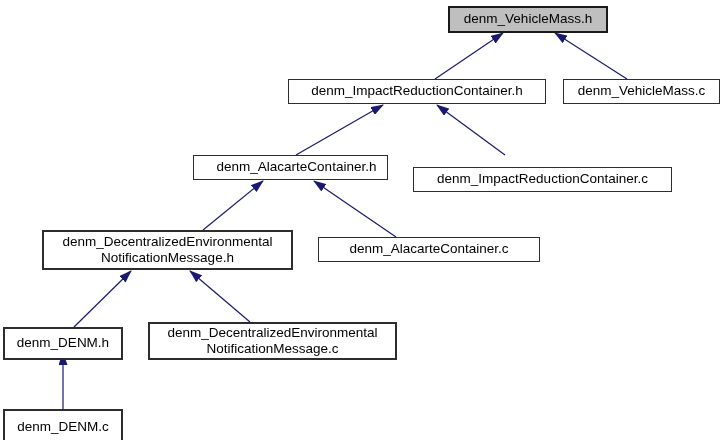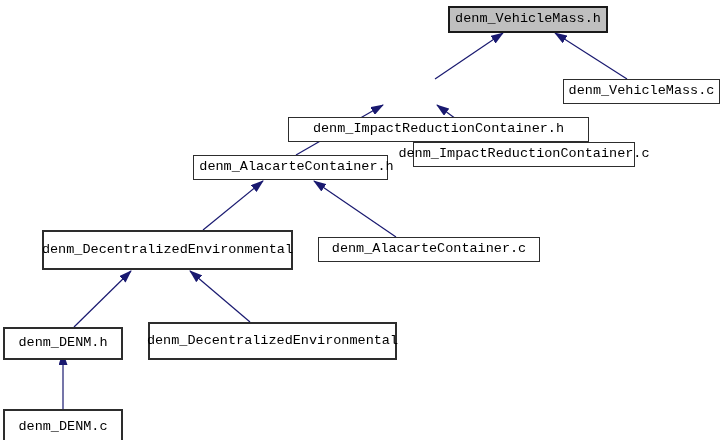--- a/index.html
+++ b/index.html
@@ -30,21 +30,20 @@
     border-color: #2d2d2d;
     display: flex;
     flex-direction: column;
     align-items: center;
     justify-content: center;
     font-size: 13.5px;
     line-height: 1.2;
     color: #000000;
     white-space: nowrap;
     cursor: pointer;
-    font-family: Liberation Mono, monospace;
   }
   .node.highlight {
     background: #bfbfbf;
     border-color: #1a1a1a;
   }
   .node span {
     display: block;
   }
 </style>
 </head>
@@ -66,41 +65,43 @@
         <line x1="396" y1="237" x2="314" y2="181" stroke="#191970" stroke-width="1.2" marker-end="url(#arrowhead)"></line>
         <line x1="74" y1="327" x2="131" y2="271" stroke="#191970" stroke-width="1.2" marker-end="url(#arrowhead)"></line>
         <line x1="250" y1="322" x2="190" y2="271" stroke="#191970" stroke-width="1.2" marker-end="url(#arrowhead)"></line>
         <line x1="63" y1="409" x2="63" y2="353" stroke="#191970" stroke-width="1.2" marker-end="url(#arrowhead)"></line>
       </g>
   </svg>
   <div id="node-layer">
       <div class="node highlight" style="left: 448px; top: 6px; width: 160px; height: 27px; border-width: 2px;">
         <span>denm_VehicleMass.h</span>
       </div>
-      <div class="node" style="left: 288px; top: 79px; width: 301px; height: 25px; border-width: 1px; margin-top: 38px;">
+      <div class="node" style="left: 288px; top: 79px; width: 258px; height: 25px; border-width: 1px;">
         <span>denm_ImpactReductionContainer.h</span>
       </div>
       <div class="node" style="left: 563px; top: 79px; width: 157px; height: 25px; border-width: 1px;">
         <span>denm_VehicleMass.c</span>
       </div>
       <div class="node" style="left: 193px; top: 155px; width: 195px; height: 25px; border-width: 1px; padding-left: 12px;">
         <span>denm_AlacarteContainer.h</span>
       </div>
-      <div class="node" style="left: 413px; top: 142px; width: 222px; height: 25px; border-width: 1px;">
+      <div class="node" style="left: 413px; top: 167px; width: 259px; height: 25px; border-width: 1px;">
         <span>denm_ImpactReductionContainer.c</span>
       </div>
       <div class="node" style="left: 42px; top: 230px; width: 251px; height: 40px; border-width: 2px;">
         <span>denm_DecentralizedEnvironmental</span>
+        <span>NotificationMessage.h</span>
       </div>
       <div class="node" style="left: 318px; top: 237px; width: 222px; height: 25px; border-width: 1px;">
         <span>denm_AlacarteContainer.c</span>
       </div>
       <div class="node" style="left: 3px; top: 327px; width: 120px; height: 33px; border-width: 2px;">
         <span>denm_DENM.h</span>
       </div>
       <div class="node" style="left: 148px; top: 322px; width: 249px; height: 38px; border-width: 2px;">
         <span>denm_DecentralizedEnvironmental</span>
+        <span>NotificationMessage.c</span>
       </div>
       <div class="node" style="left: 3px; top: 409px; width: 120px; height: 36px; border-width: 2px;">
         <span>denm_DENM.c</span>
       </div>
     </div>
 </div>
 
 </body></html>

